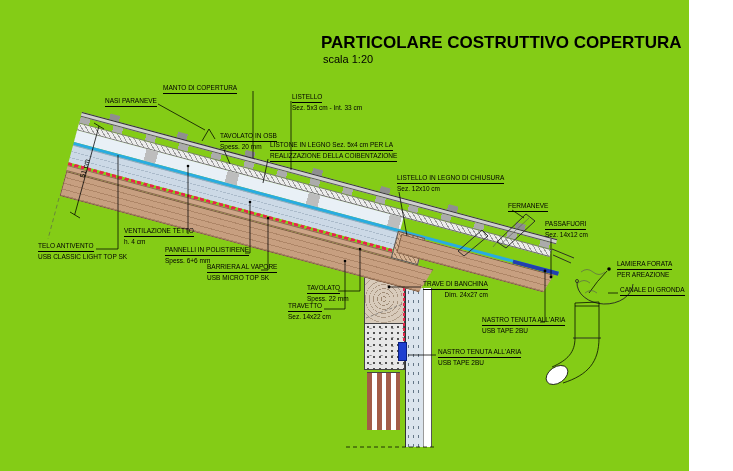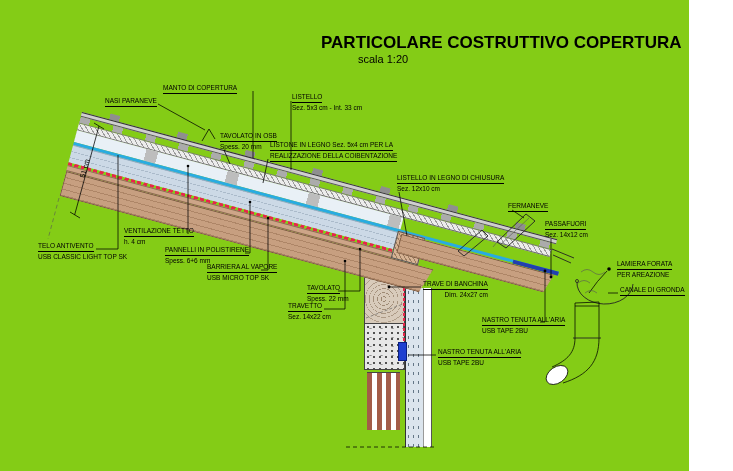--- a/index.html
+++ b/index.html
@@ -2,21 +2,21 @@
 <html><head>
 <meta charset="utf-8">
 <style>
   html,body{margin:0;padding:0;background:#fff;}
   #stage{position:relative;width:689px;height:471px;background:#84cc16;overflow:hidden;
          font-family:"Liberation Sans",sans-serif;}
 
   
   .title{position:absolute;left:321px;top:33px;font-size:17px;font-weight:bold;color:#000;
          white-space:nowrap;z-index:30;}
-  .subtitle{position:absolute;left:323px;top:53px;font-size:11px;color:#000;z-index:30;margin-left:35px;}
+  .subtitle{position:absolute;left:323px;top:53px;font-size:11px;color:#000;z-index:30;}
 
   
   .lbl{position:absolute;font-size:6.5px;line-height:1.45;color:#000;white-space:nowrap;z-index:30;}
   .lbl .u{display:inline-block;border-bottom:0.8px solid #000;padding-bottom:0.5px;}
   .lbl .l2{display:block;}
   .lbl-trave .l2{text-align:right;}
 
   
   .wall-el{position:absolute;z-index:5;box-sizing:border-box;}
   .beam{left:364px;top:272px;width:41px;height:52px;border:0.9px solid #444;

